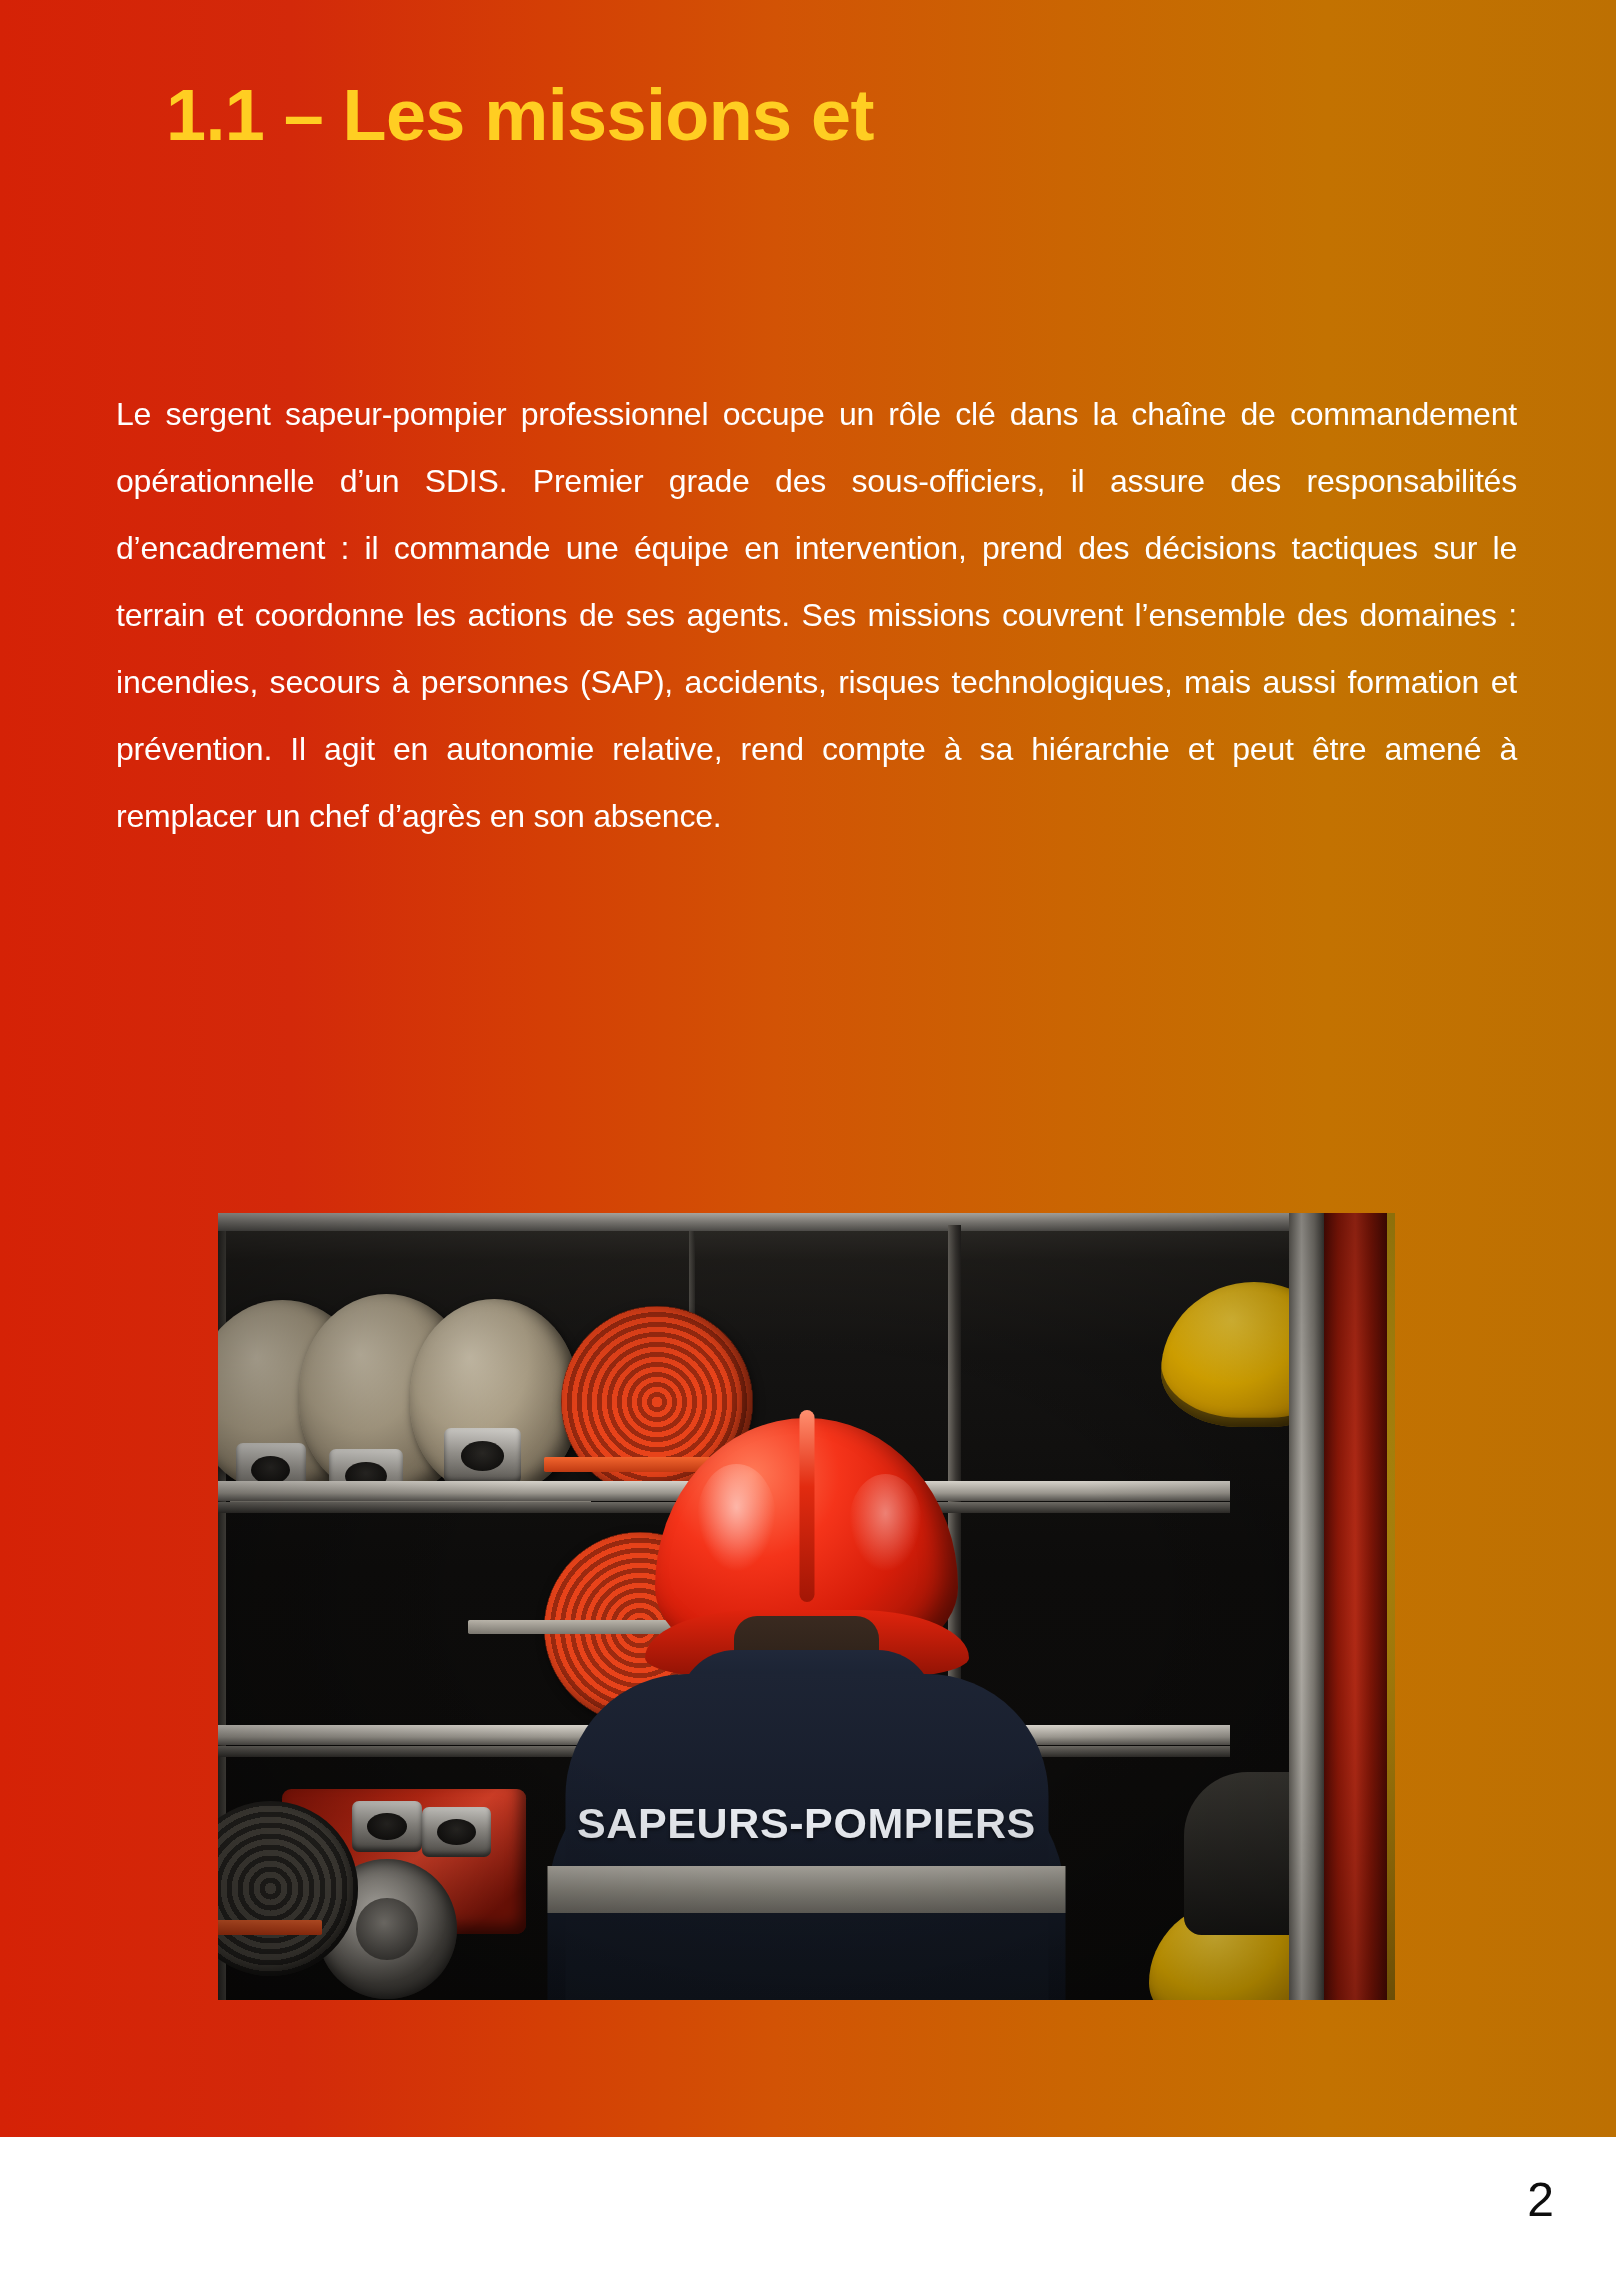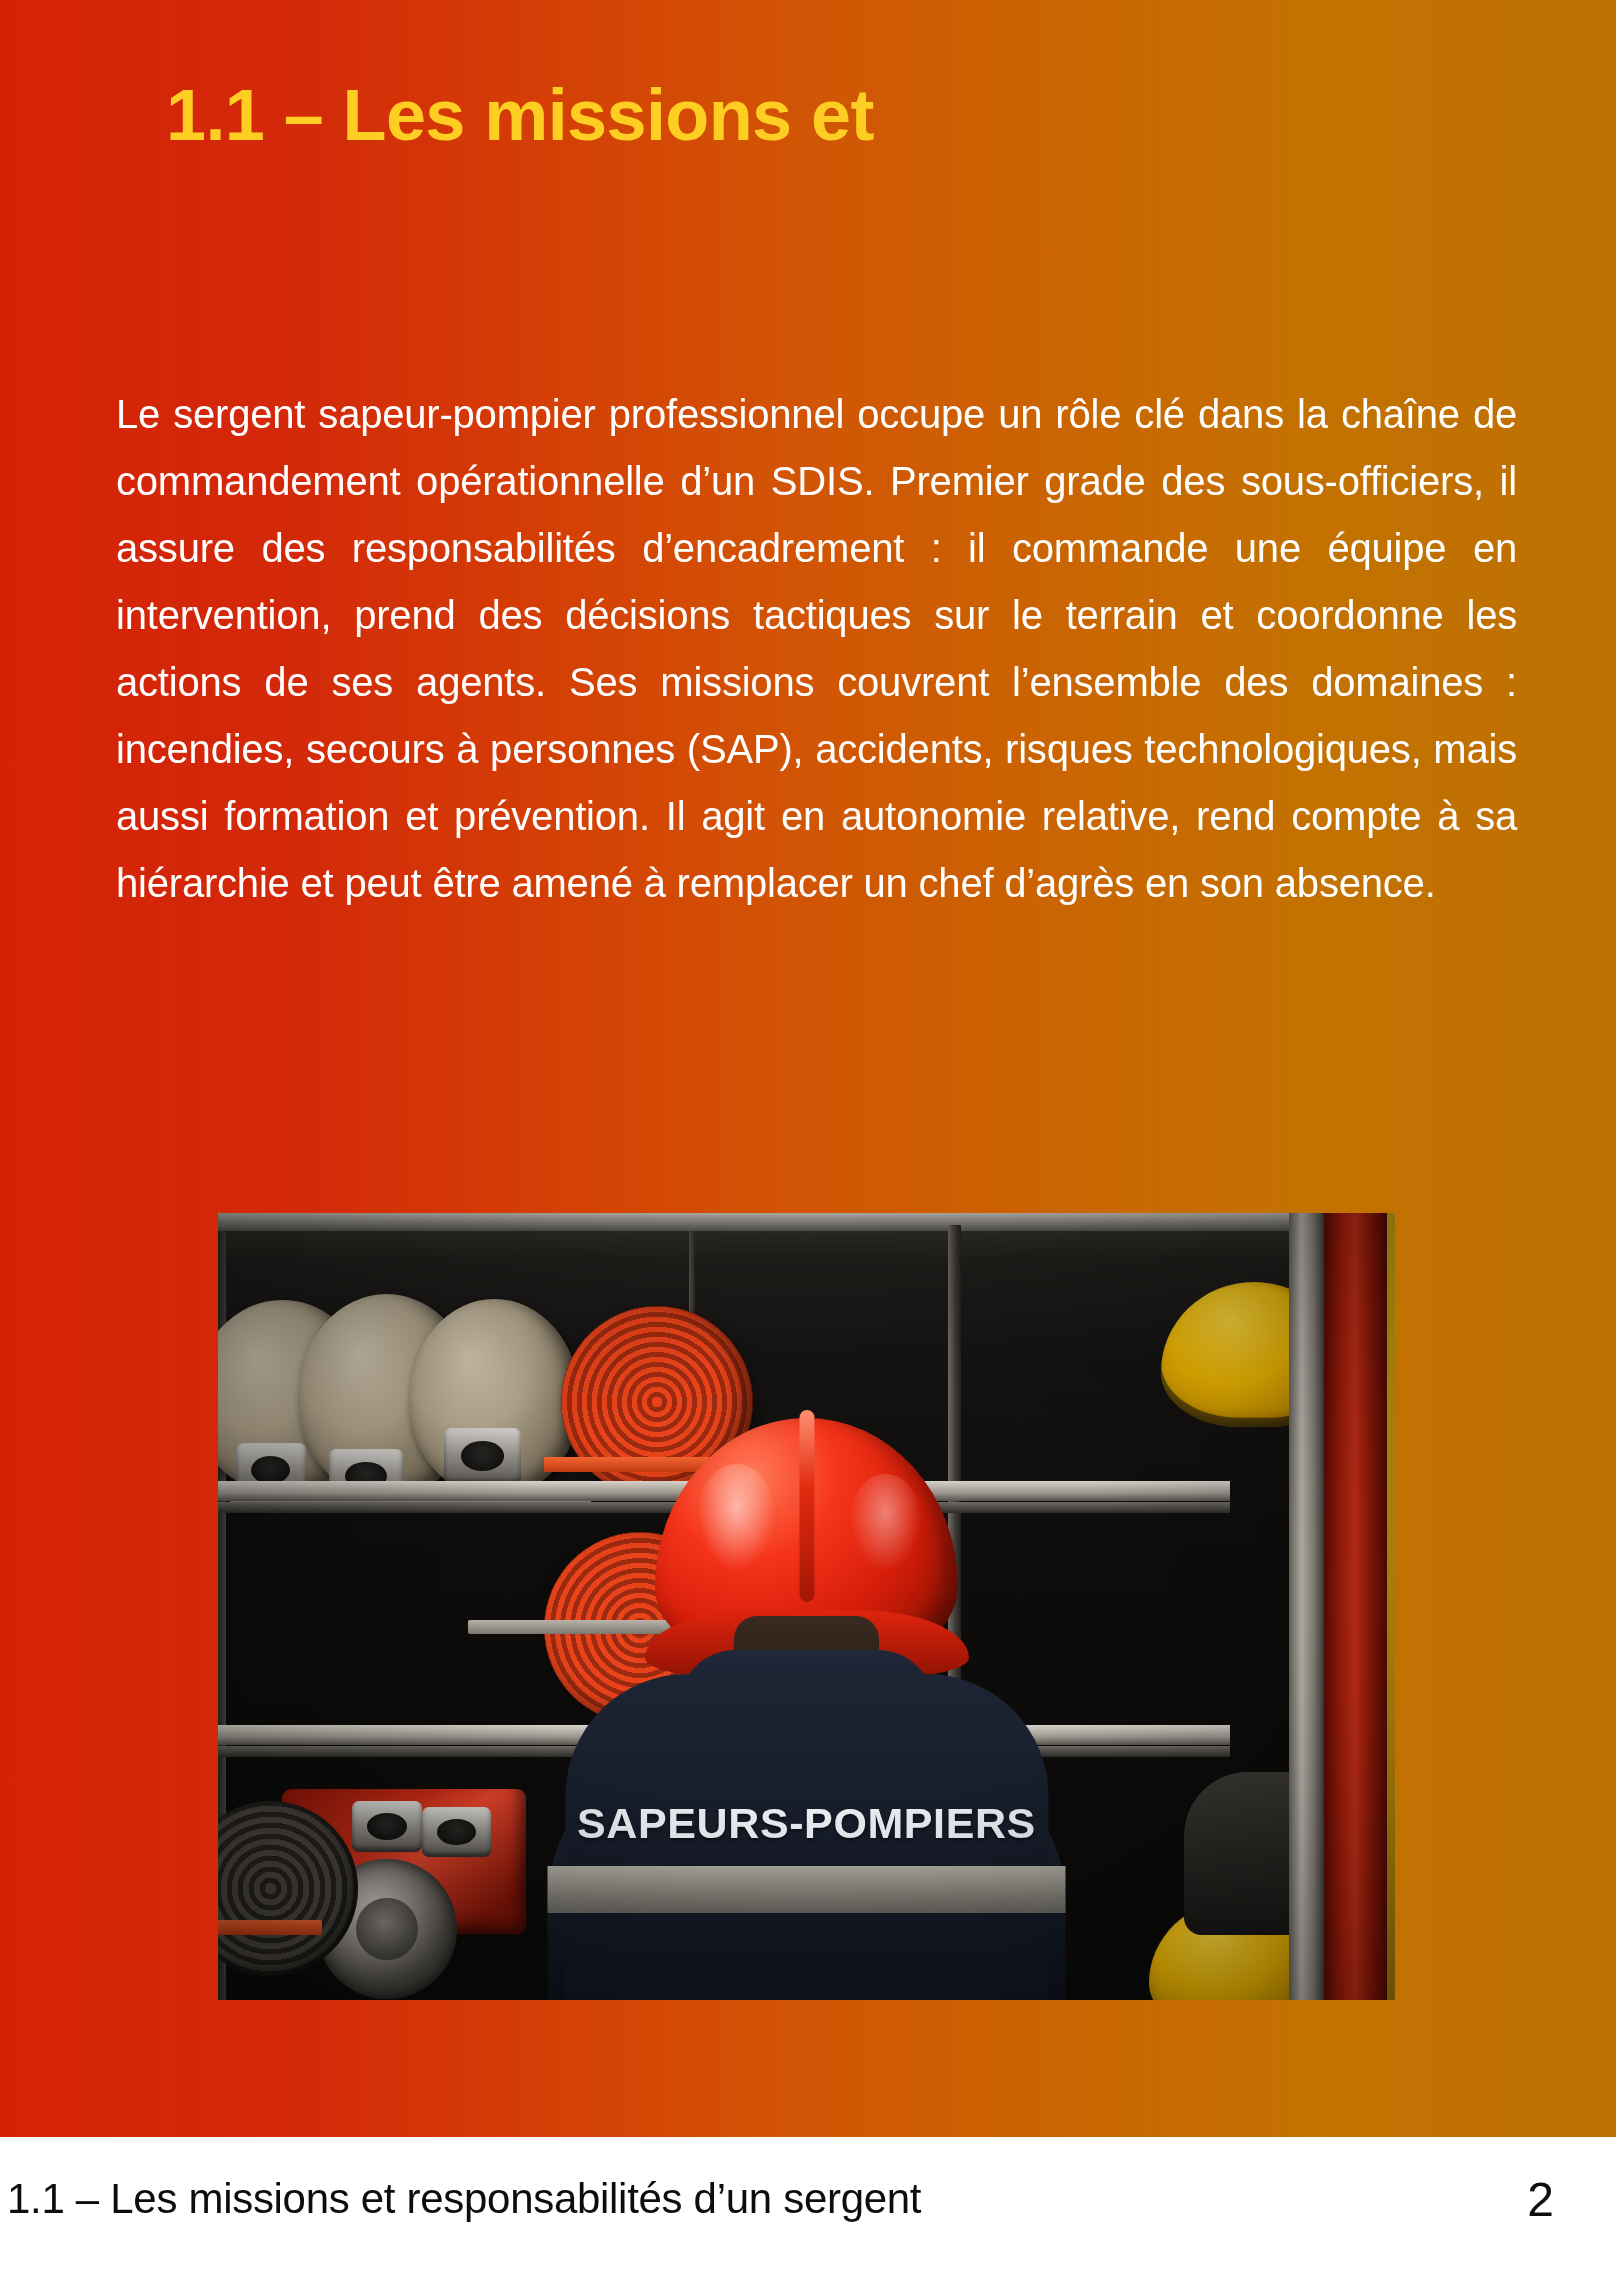--- a/index.html
+++ b/index.html
@@ -26,21 +26,21 @@
     font-weight:bold;
     line-height:1.29;
     letter-spacing:-0.6px;
   }
   #title .line { display:block; white-space:nowrap; }
 
   
   #body-text {
     position:absolute; left:116px; top:381px; width:1401px;
     color:#ffffff;
-    font-size:40px;
+    font-size:32px;
     line-height:67px;
     text-align:justify;
     text-justify:inter-word;
     letter-spacing:-0.2px;
   }
 
   
   #photo {
     position:absolute; left:218px; top:1213px; width:1177px; height:787px;
     overflow:hidden;
@@ -368,16 +368,15 @@
         <div class="ff-stripe"></div>
       </div>
 
       <div class="vignette"></div>
     </div>
   </figure>
 
 </div>
 
 <div id="footer">
-  <div id="footer-title">1.1 – Les missions et responsabilités d’un sergent</div>
   <div id="footer-page">2</div>
 </div>
 
 
 </body></html>

